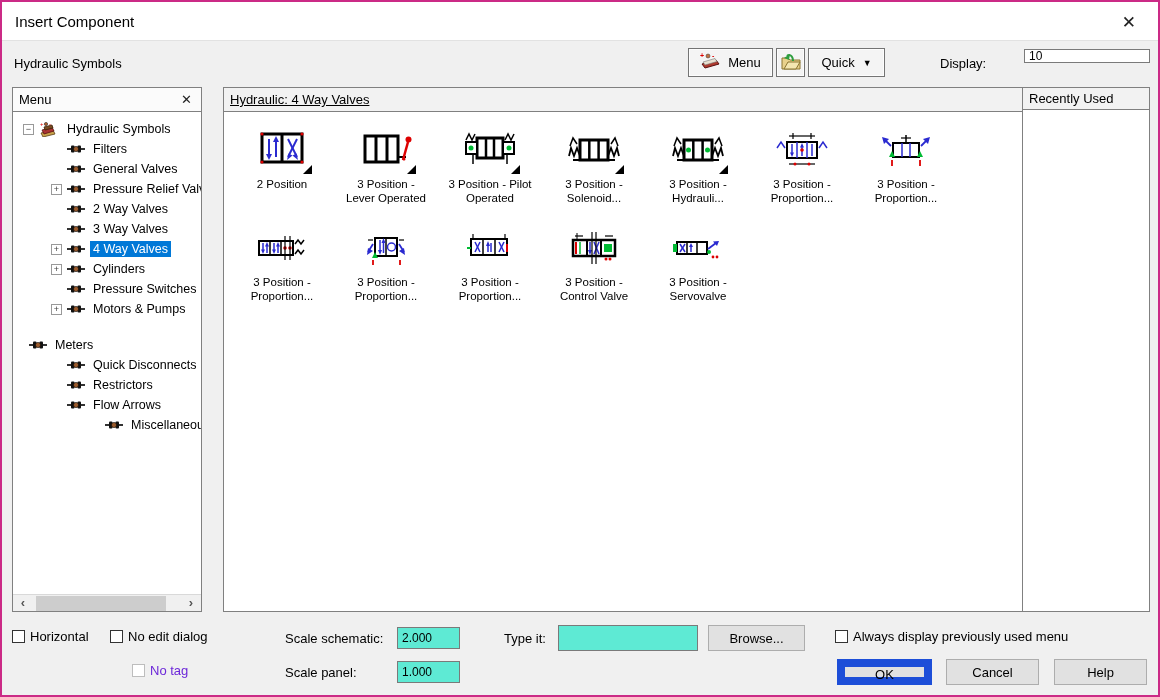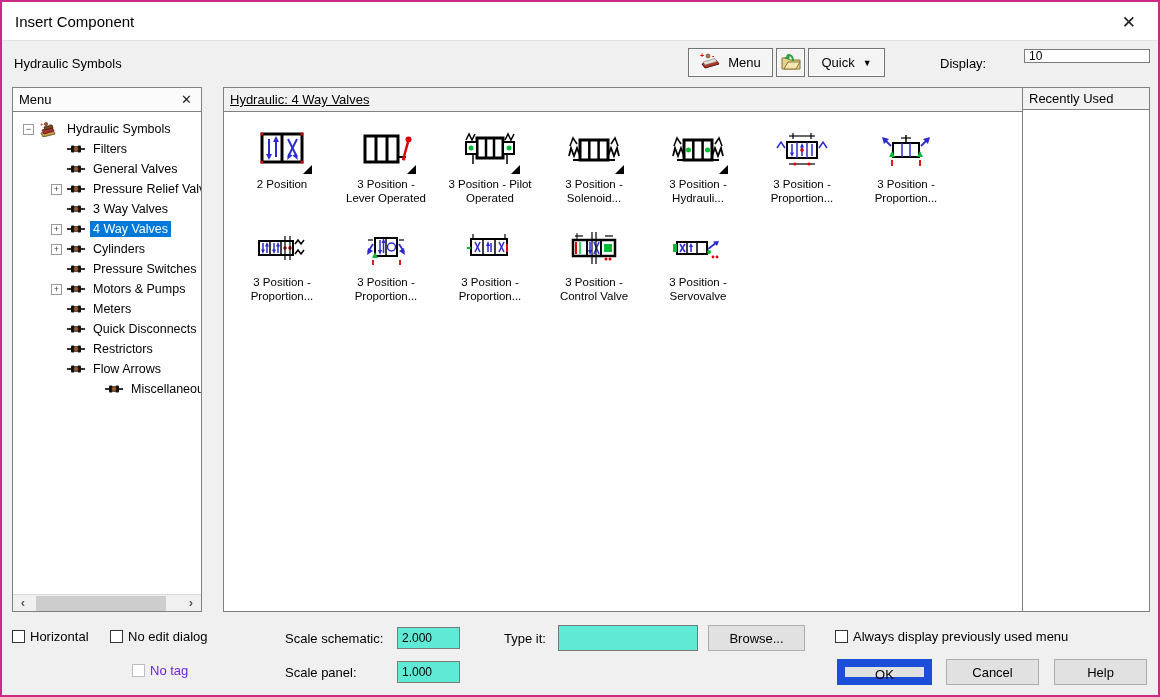--- a/index.html
+++ b/index.html
@@ -166,20 +166,32 @@
         <div class="tree-row" style="padding-left: 38px;">
           <span class="expander-spacer"></span>
           <span class="tree-icon">
             <svg width="18" height="10" viewBox="0 0 18 10">
               <line x1="0" y1="5" x2="18" y2="5" stroke="#000" stroke-width="1.6"></line>
               <rect x="4" y="1.5" width="3.5" height="7" rx="1" fill="#111"></rect>
               <rect x="10.5" y="1.5" width="3.5" height="7" rx="1" fill="#111"></rect>
               <circle cx="9" cy="5" r="2.6" fill="#9a5b2d" stroke="#000" stroke-width="0.6"></circle>
             </svg>
           </span>
+          <span class="tree-label">2 Way Valves</span>
+        </div>
+        <div class="tree-row" style="padding-left: 38px;">
+          <span class="expander-spacer"></span>
+          <span class="tree-icon">
+            <svg width="18" height="10" viewBox="0 0 18 10">
+              <line x1="0" y1="5" x2="18" y2="5" stroke="#000" stroke-width="1.6"></line>
+              <rect x="4" y="1.5" width="3.5" height="7" rx="1" fill="#111"></rect>
+              <rect x="10.5" y="1.5" width="3.5" height="7" rx="1" fill="#111"></rect>
+              <circle cx="9" cy="5" r="2.6" fill="#9a5b2d" stroke="#000" stroke-width="0.6"></circle>
+            </svg>
+          </span>
           <span class="tree-label">3 Way Valves</span>
         </div>
         <div class="tree-row" style="padding-left: 38px;">
           <span class="expander">+</span>
           <span class="tree-icon">
             <svg width="18" height="10" viewBox="0 0 18 10">
               <line x1="0" y1="5" x2="18" y2="5" stroke="#000" stroke-width="1.6"></line>
               <rect x="4" y="1.5" width="3.5" height="7" rx="1" fill="#111"></rect>
               <rect x="10.5" y="1.5" width="3.5" height="7" rx="1" fill="#111"></rect>
               <circle cx="9" cy="5" r="2.6" fill="#9a5b2d" stroke="#000" stroke-width="0.6"></circle>
@@ -216,21 +228,21 @@
           <span class="tree-icon">
             <svg width="18" height="10" viewBox="0 0 18 10">
               <line x1="0" y1="5" x2="18" y2="5" stroke="#000" stroke-width="1.6"></line>
               <rect x="4" y="1.5" width="3.5" height="7" rx="1" fill="#111"></rect>
               <rect x="10.5" y="1.5" width="3.5" height="7" rx="1" fill="#111"></rect>
               <circle cx="9" cy="5" r="2.6" fill="#9a5b2d" stroke="#000" stroke-width="0.6"></circle>
             </svg>
           </span>
           <span class="tree-label">Motors &amp; Pumps</span>
         </div>
-        <div class="tree-row" style="padding-left: 38px;">
+        <div class="tree-row" style=" margin-top: 16px;">
           <span class="expander-spacer"></span>
           <span class="tree-icon">
             <svg width="18" height="10" viewBox="0 0 18 10">
               <line x1="0" y1="5" x2="18" y2="5" stroke="#000" stroke-width="1.6"></line>
               <rect x="4" y="1.5" width="3.5" height="7" rx="1" fill="#111"></rect>
               <rect x="10.5" y="1.5" width="3.5" height="7" rx="1" fill="#111"></rect>
               <circle cx="9" cy="5" r="2.6" fill="#9a5b2d" stroke="#000" stroke-width="0.6"></circle>
             </svg>
           </span>
           <span class="tree-label">Meters</span>

